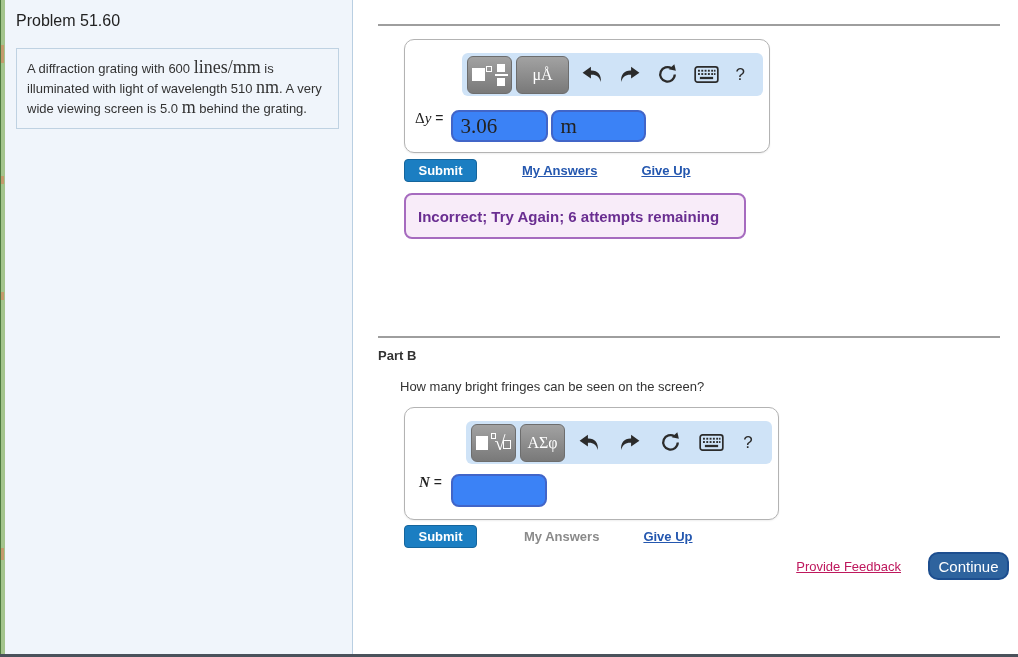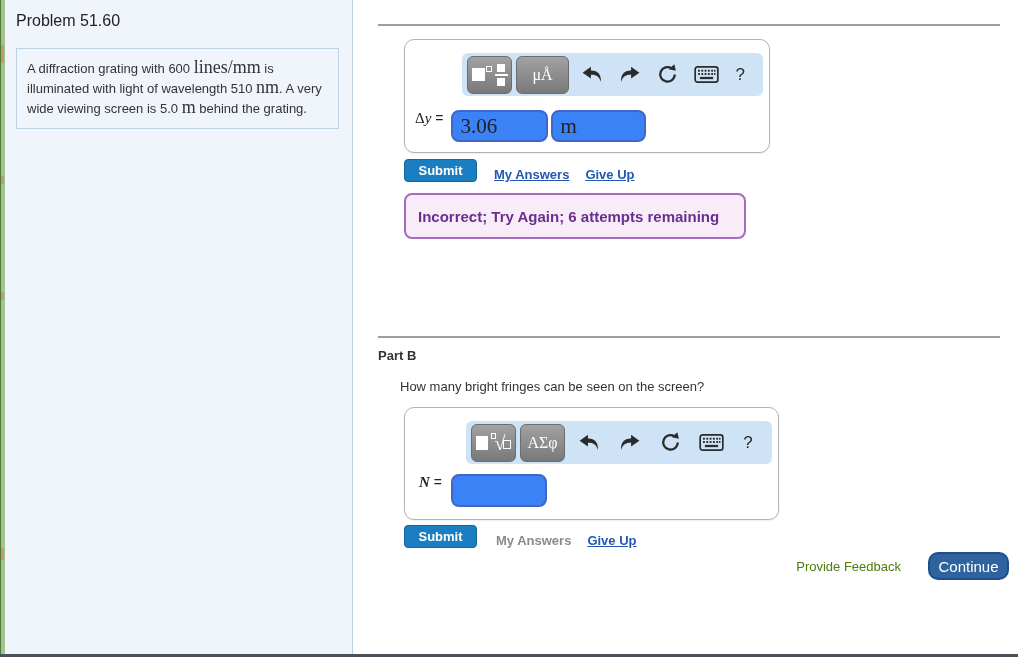--- a/index.html
+++ b/index.html
@@ -96,21 +96,21 @@
   .lab-bold { font-weight:bold; }
   .ans-input {
     border:2px solid #4165c8; border-radius:8px;
     font-family:"Liberation Serif", serif; font-size:21px; color:#222;
     padding:0 4px 0 7px; background:#3b82f6; outline:none;
   }
   .inp-val-a { width:97px; height:32px; margin-left:8px; }
   .inp-unit-a { width:95px; height:32px; margin-left:3px; }
   .inp-val-b { width:96px; height:33px; margin-left:9px; }
   
-  .submit-row { margin:6px 0 0 26px; display:flex; align-items:flex-end; }
+  .submit-row { margin:6px 0 0 26px; display:flex; align-items:center;gap:28px; }
   .submit-btn {
     width:73px; height:23px;
     background:#1b7ec2; border:1px solid #15659c; border-radius:4px;
     color:#fff; font-weight:bold; font-size:13px;
     font-family:"Liberation Sans", sans-serif; cursor:pointer;
   }
   .link { color:#2457af; font-size:13px; font-weight:bold; text-decoration:underline; cursor:pointer; }
   .link-myanswers-a { margin-left:17px; }
   .link-giveup { margin-left:16px; }
   .dis-link { color:#8a8a8a; font-size:13px; font-weight:bold; margin-left:19px; }
@@ -119,21 +119,21 @@
     margin:11px 0 0 26px; width:342px; height:46px;
     background:#f8ecf9; border:2px solid #a66bbf; border-radius:8px;
     display:flex; align-items:center; padding-left:12px;
   }
   .feedback-text { color:#6a2e91; font-size:15px; font-weight:bold; }
   
   .footer {
     position:absolute; top:552px; left:0; width:1009px;
     display:flex; justify-content:flex-end; align-items:center;
   }
-  .pf-link { color:#4d7c0f; font-size:13px; cursor:pointer; margin-right:27px; }
+  .pf-link { color:#be185d; font-size:13px; text-decoration:underline; cursor:pointer; margin-right:27px; }
   .continue-btn {
     width:81px; height:28px;
     background:#2e639e; border:2px solid #1d4e8f; border-radius:10px;
     color:#fff; font-size:15px; font-family:"Liberation Sans", sans-serif; cursor:pointer;
   }
   .bottom-bar { position:absolute; left:0; bottom:0; width:1018px; height:3px; background:#4a525b; }
   svg.ic { display:block; }
 </style>
 </head>
 <body>

